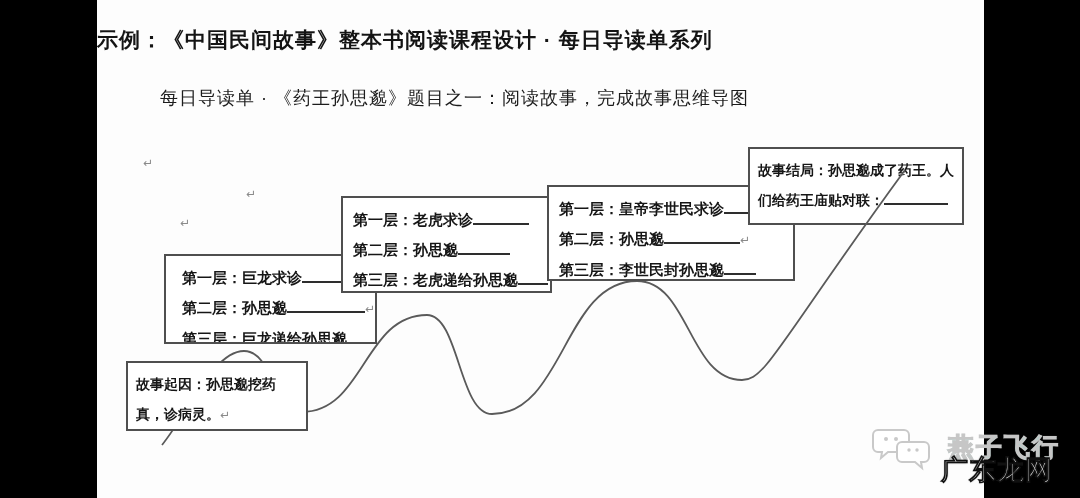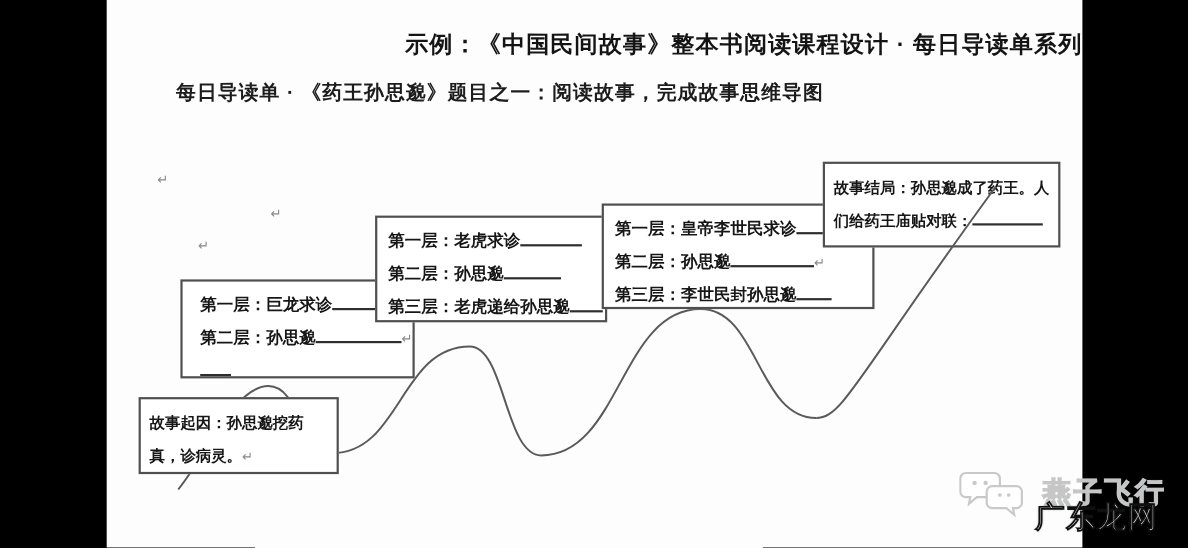--- a/index.html
+++ b/index.html
@@ -1,21 +1,21 @@
 <!DOCTYPE html>
 <html><head>
 <meta charset="utf-8">
 <style>
   html,body{margin:0;padding:0;background:#000;}
   #root{position:relative;width:1080px;height:498px;overflow:hidden;
         font-family:"Liberation Sans","DejaVu Sans",sans-serif;background:#000;}
   .canvas{position:absolute;left:97px;top:0;width:887px;height:498px;background:#fdfdfd;z-index:0;}
-  .title{position:absolute;left:97px;top:26px;width:887px;text-align:right;
+  .title{position:absolute;left:97px;top:26px;width:887px;text-align:left;
          font-size:21px;font-weight:bold;color:#141414;letter-spacing:1px;z-index:2;}
-  .subtitle{position:absolute;left:160px;top:72px;font-size:18px;font-weight:700;
+  .subtitle{position:absolute;left:160px;top:86px;font-size:18px;font-weight:400;
             color:#1c1c1c;letter-spacing:1px;z-index:2;}
   svg.curve{position:absolute;left:0;top:0;z-index:1;pointer-events:none;}
   svg.curve-end{position:absolute;left:0;top:0;z-index:7;pointer-events:none;}
   .wbox{position:absolute;background:#fff;border:2px solid #4f4f4f;color:#161616;
         font-weight:bold;overflow:hidden;box-sizing:border-box;}
   .layerbox{font-size:15px;line-height:30px;padding:7px 0 0 10px;}
   .notebox{font-size:14px;line-height:30px;padding:6px 8px;}
   #box-cause{left:126px;top:361px;width:182px;height:70px;z-index:2;}
   #box-dragon{left:164px;top:254px;width:213px;height:90px;z-index:3;padding-left:16px;}
   #box-tiger{left:341px;top:196px;width:211px;height:97px;z-index:4;}
@@ -54,21 +54,21 @@
              C689,281 689,380 742,380" fill="none" stroke="#5a5a5a" stroke-width="1.8"></path>
   </svg>
 
   <div class="wbox notebox" id="box-cause">
     <span>故事起因：孙思邈挖药真，诊病灵。</span><span class="mark">↵</span>
   </div>
 
   <div class="wbox layerbox" id="box-dragon">
     <div class="row"><span>第一层：巨龙求诊</span><span class="blank" style="width:40px"></span></div>
     <div class="row"><span>第二层：孙思邈</span><span class="blank" style="width:78px"></span><span class="mark">↵</span></div>
-    <div class="row"><span class="blank" style="width:28px"></span></div>
+    <div class="row"><span>第三层：巨龙递给孙思邈</span><span class="blank" style="width:28px"></span></div>
   </div>
 
   <div class="wbox layerbox" id="box-tiger">
     <div class="row"><span>第一层：老虎求诊</span><span class="blank" style="width:56px"></span></div>
     <div class="row"><span>第二层：孙思邈</span><span class="blank" style="width:52px"></span></div>
     <div class="row"><span>第三层：老虎递给孙思邈</span><span class="blank" style="width:30px"></span></div>
   </div>
 
   <div class="wbox layerbox" id="box-emperor">
     <div class="row"><span>第一层：皇帝李世民求诊</span><span class="blank" style="width:32px"></span></div>

